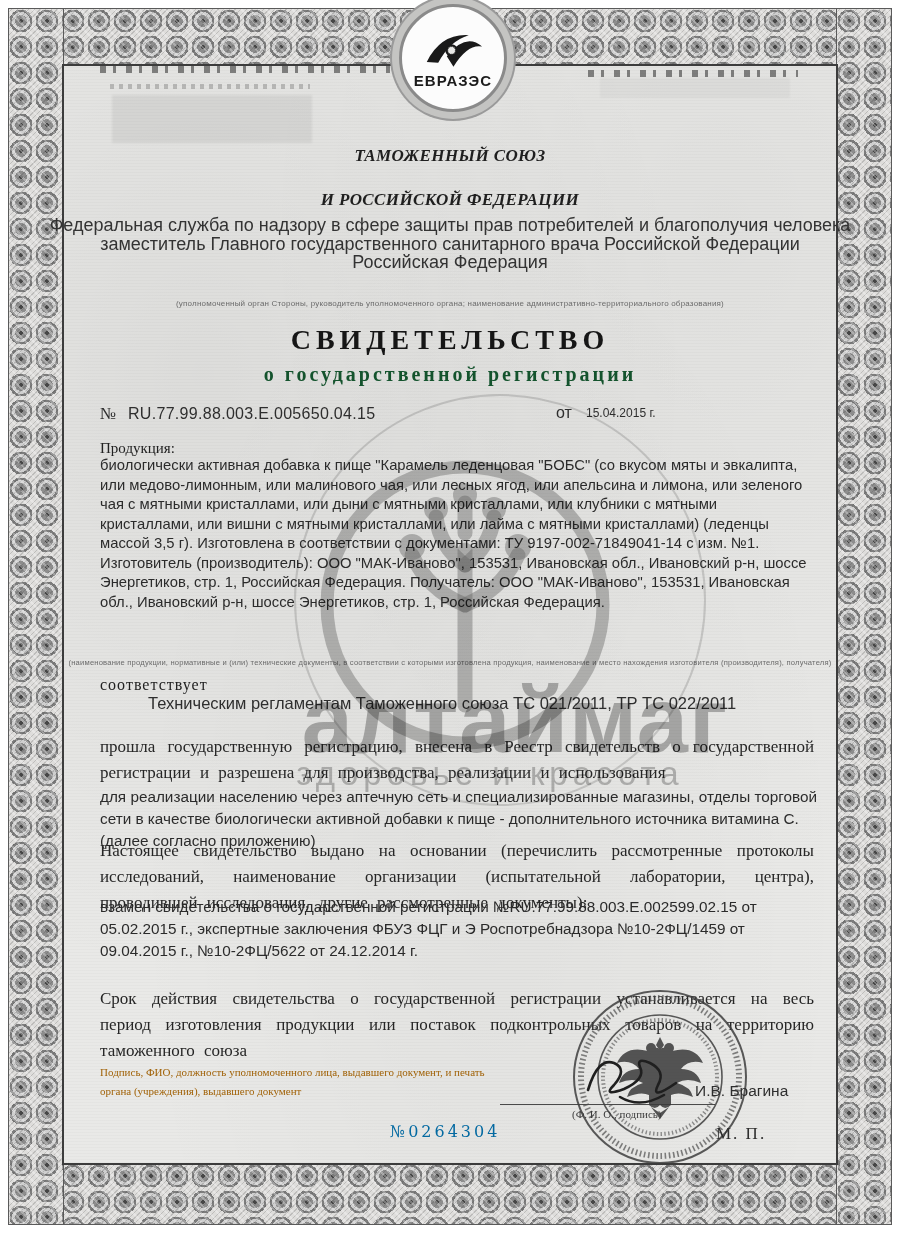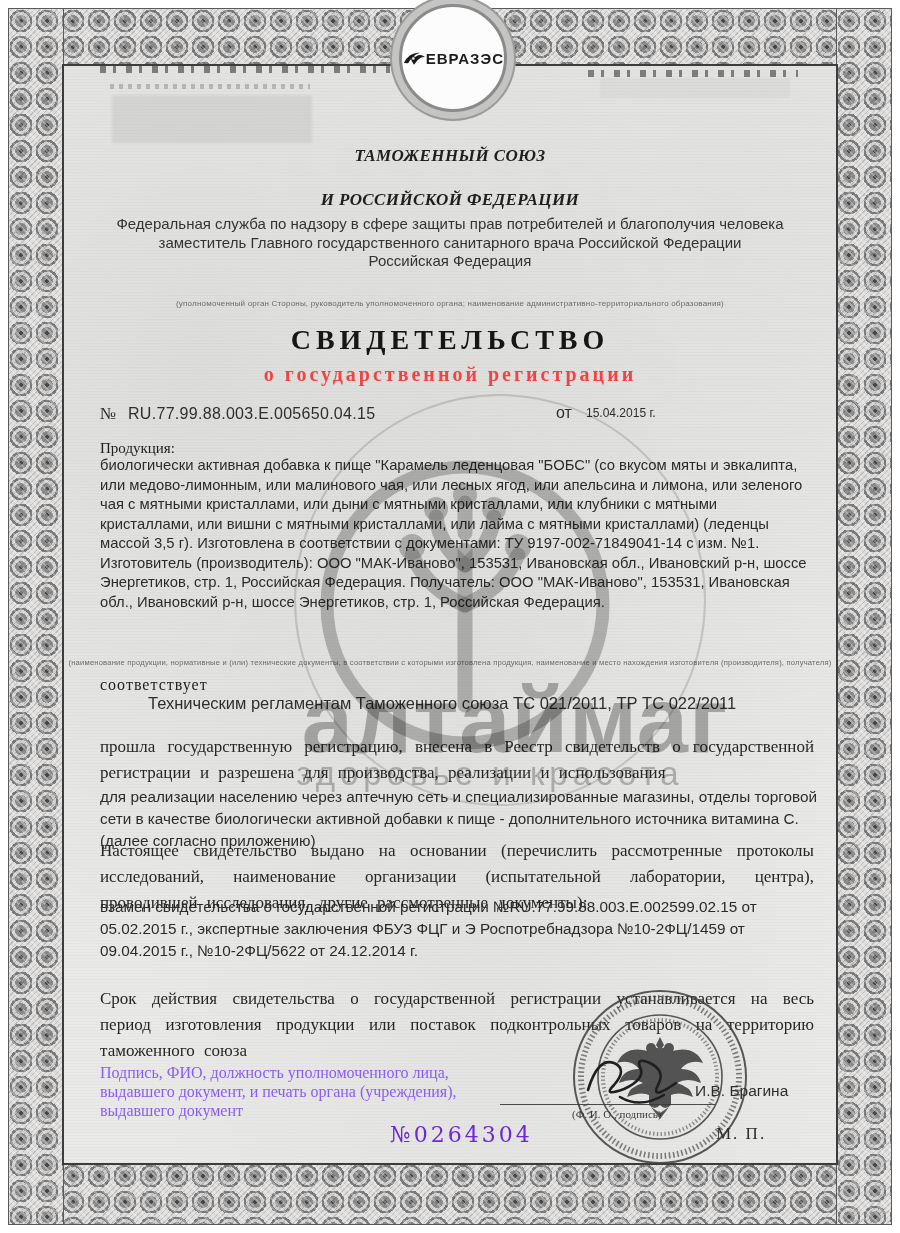--- a/index.html
+++ b/index.html
@@ -21,40 +21,40 @@
   .inner{position:absolute;left:54px;right:54px;top:56px;bottom:60px;
     border:2px solid #3c3c3c;background:#e9e9e7;
     background-image:
       radial-gradient(ellipse at 18% 28%, rgba(0,0,0,.055), transparent 55%),
       radial-gradient(ellipse at 85% 15%, rgba(0,0,0,.04), transparent 50%),
       radial-gradient(ellipse at 55% 75%, rgba(0,0,0,.03), transparent 60%),
       repeating-linear-gradient(0deg, rgba(0,0,0,.018) 0 1px, transparent 1px 3px);}
   
   .logo-wrap{position:absolute;left:399px;top:4px;width:102px;height:102px;border-radius:50%;
     background:#fcfcfc;border:3px solid #8a8a8a;box-shadow:0 0 0 7px #c4c4c2, 0 0 0 9px #9a9a9a;
-    display:flex;flex-direction:row;align-items:center;justify-content:center;z-index:6;}
+    display:flex;flex-direction:column;align-items:center;justify-content:center;z-index:6;}
   .logo-label{font-weight:bold;font-size:15px;letter-spacing:1px;color:#1c1c1c;margin-top:1px;}
   
   .abs{position:absolute;}
   .ctr{left:0;right:0;text-align:center;}
   .serifb{font-family:"Liberation Serif",serif;font-weight:bold;}
   .serif{font-family:"Liberation Serif",serif;}
   .hline{font-size:17px;letter-spacing:.4px;color:#1f1f1f;font-style:italic;}
-  .agency{font-size:15px;color:#333;}
+  .agency{font-size:18px;color:#333;}
   .tiny{font-size:8px;color:#6b6b6b;letter-spacing:.2px;}
   .just{text-align:justify;text-align-last:left;word-spacing:5px;}
   .body-sans{font-size:14.8px;line-height:19.5px;color:#2b2b2b;}
   .body-serif{font-family:"Liberation Serif",serif;font-size:17px;line-height:26px;color:#262626;}
   
   .wm{position:absolute;z-index:5;mix-blend-mode:multiply;pointer-events:none;}
   .wm-brand{left:215px;top:668px;width:600px;text-align:center;font-size:92px;font-weight:bold;
     letter-spacing:1px;color:rgba(125,125,125,.55);font-family:"Liberation Sans",sans-serif;}
   .wm-tag{left:250px;top:755px;width:480px;text-align:center;font-size:33px;
     letter-spacing:5px;color:rgba(150,150,150,.6);}
-  .serial{font-family:"DejaVu Serif",serif;font-size:22px;letter-spacing:3px;color:#6d28d9;}
+  .serial{font-family:"DejaVu Serif",serif;font-size:16px;letter-spacing:3px;color:#0369a1;}
   .sig-line{position:absolute;left:500px;top:1104px;width:215px;border-top:1.5px solid #4a4a4a;}
   .smudge{position:absolute;background:rgba(0,0,0,.06);filter:blur(1px);}
   .dashes{position:absolute;height:7px;opacity:.55;
     background:repeating-linear-gradient(90deg,#2a2a2a 0 6px,transparent 6px 13px,#2a2a2a 13px 16px,transparent 16px 26px);}
   .dashes.faint{opacity:.28;height:5px;
     background:repeating-linear-gradient(90deg,#444 0 4px,transparent 4px 9px);}
 </style>
 </head>
 <body>
 
@@ -85,21 +85,21 @@
   </div>
 
   <div class="abs ctr serifb hline" style="top:146px;">ТАМОЖЕННЫЙ СОЮЗ</div>
   <div class="abs ctr serifb hline" style="top:190px;">И РОССИЙСКОЙ ФЕДЕРАЦИИ</div>
   <div class="abs ctr agency" style="top:215px;">Федеральная служба по надзору в сфере защиты прав потребителей и благополучия человека</div>
   <div class="abs ctr agency" style="top:234px;">заместитель Главного государственного санитарного врача Российской Федерации</div>
   <div class="abs ctr agency" style="top:252px;">Российская Федерация</div>
   <div class="abs ctr tiny" style="top:299px;">(уполномоченный орган Стороны, руководитель уполномоченного органа; наименование административно-территориального образования)</div>
 
   <div class="abs ctr serifb" style="top:324px;font-size:28px;letter-spacing:5px;color:#161616;">СВИДЕТЕЛЬСТВО</div>
-  <div class="abs ctr serifb" style="top:363px;font-size:20px;letter-spacing:3px;color:#ef4444;">о государственной регистрации</div>
+  <div class="abs ctr serifb" style="top:363px;font-size:20px;letter-spacing:3px;color:#14532d;">о государственной регистрации</div>
 
   <div class="abs serif" style="left:100px;top:404px;font-size:17px;">№</div>
   <div class="abs" style="left:128px;top:405px;font-size:16px;letter-spacing:.3px;">RU.77.99.88.003.Е.005650.04.15</div>
   <div class="abs" style="left:556px;top:404px;font-size:16px;">от</div>
   <div class="abs" style="left:586px;top:406px;font-size:12px;">15.04.2015 г.</div>
 
   <div class="abs serif" style="left:100px;top:440px;font-size:15px;color:#222;">Продукция:</div>
   <div class="abs body-sans" style="left:100px;top:456px;width:714px;">биологически активная добавка к пище "Карамель леденцовая "БОБС" (со вкусом мяты и эвкалипта, или медово-лимонным, или малинового чая, или лесных ягод, или апельсина и лимона, или зеленого чая с мятными кристаллами, или дыни с мятными кристаллами, или клубники с мятными кристаллами, или вишни с мятными кристаллами, или лайма с мятными кристаллами) (леденцы массой 3,5 г). Изготовлена в соответствии с документами: ТУ 9197-002-71849041-14 с изм. №1. Изготовитель (производитель): ООО "МАК-Иваново", 153531, Ивановская обл., Ивановский р-н, шоссе Энергетиков, стр. 1, Российская Федерация.  Получатель: ООО "МАК-Иваново", 153531, Ивановская обл., Ивановский р-н, шоссе Энергетиков, стр. 1, Российская Федерация.</div>
   <div class="abs ctr tiny" style="top:658px;font-size:7.6px;">(наименование продукции, нормативные и (или) технические документы, в соответствии с которыми изготовлена продукция, наименование и место нахождения изготовителя (производителя), получателя)</div>
 
@@ -107,21 +107,21 @@
   <div class="abs" style="left:100px;top:694px;font-size:16.5px;margin-left:48px;">Техническим регламентам Таможенного союза ТС 021/2011, ТР ТС 022/2011</div>
 
   <div class="abs body-sans" style="left:100px;top:786px;width:718px;font-size:15.3px;line-height:22px;">для реализации населению через аптечную сеть и специализированные магазины, отделы торговой сети в качестве биологически активной добавки к пище - дополнительного источника витамина С. (далее согласно приложению)</div>
   <div class="abs body-serif just" style="left:100px;top:734px;width:714px;">прошла государственную регистрацию, внесена в Реестр свидетельств о государственной регистрации и разрешена для производства, реализации и использования</div>
 
   <div class="abs body-serif just" style="left:100px;top:838px;width:714px;">Настоящее свидетельство выдано на основании (перечислить рассмотренные протоколы исследований, наименование организации (испытательной лаборатории, центра), проводившей исследования, другие рассмотренные документы):</div>
   <div class="abs body-sans" style="left:100px;top:896px;width:714px;font-size:15.3px;line-height:22px;">взамен свидетельства о государственной регистрации №RU.77.99.88.003.Е.002599.02.15 от 05.02.2015 г., экспертные заключения ФБУЗ ФЦГ и Э Роспотребнадзора №10-2ФЦ/1459 от 09.04.2015 г., №10-2ФЦ/5622 от 24.12.2014 г.</div>
 
   <div class="abs body-serif just" style="left:100px;top:986px;width:714px;">Срок действия свидетельства о государственной регистрации устанавливается на весь период изготовления продукции или поставок подконтрольных товаров на территорию таможенного союза</div>
 
-  <div class="abs serif" style="left:100px;top:1063px;width:390px;font-size:16px;line-height:19px;color:#8b5cf6;">Подпись, ФИО, должность уполномоченного лица, выдавшего документ, и печать органа (учреждения), выдавшего документ</div>
+  <div class="abs serif" style="left:100px;top:1063px;width:390px;font-size:11px;line-height:19px;color:#a16207;">Подпись, ФИО, должность уполномоченного лица, выдавшего документ, и печать органа (учреждения), выдавшего документ</div>
   <div class="abs serial" style="left:390px;top:1122px;">№0264304</div>
 
   <svg class="abs" style="left:565px;top:985px;z-index:4;opacity:.85;" width="190" height="185" viewBox="0 0 190 185">
     <circle cx="95" cy="92" r="86" fill="none" stroke="#3f3f3f" stroke-width="2"></circle>
     <circle cx="95" cy="92" r="79" fill="none" stroke="#4a4a4a" stroke-width="6" stroke-dasharray="1.6 2.6" opacity=".8"></circle>
     <circle cx="95" cy="92" r="62" fill="none" stroke="#3f3f3f" stroke-width="1.6"></circle>
     <circle cx="95" cy="92" r="57" fill="none" stroke="#4a4a4a" stroke-width="4" stroke-dasharray="1.4 2.4" opacity=".7"></circle>
     <g fill="#3a3a3a">
       <path d="M95 52 l4 8 -4 6 -4 -6 z"></path>
       <circle cx="86" cy="63" r="5"></circle>

